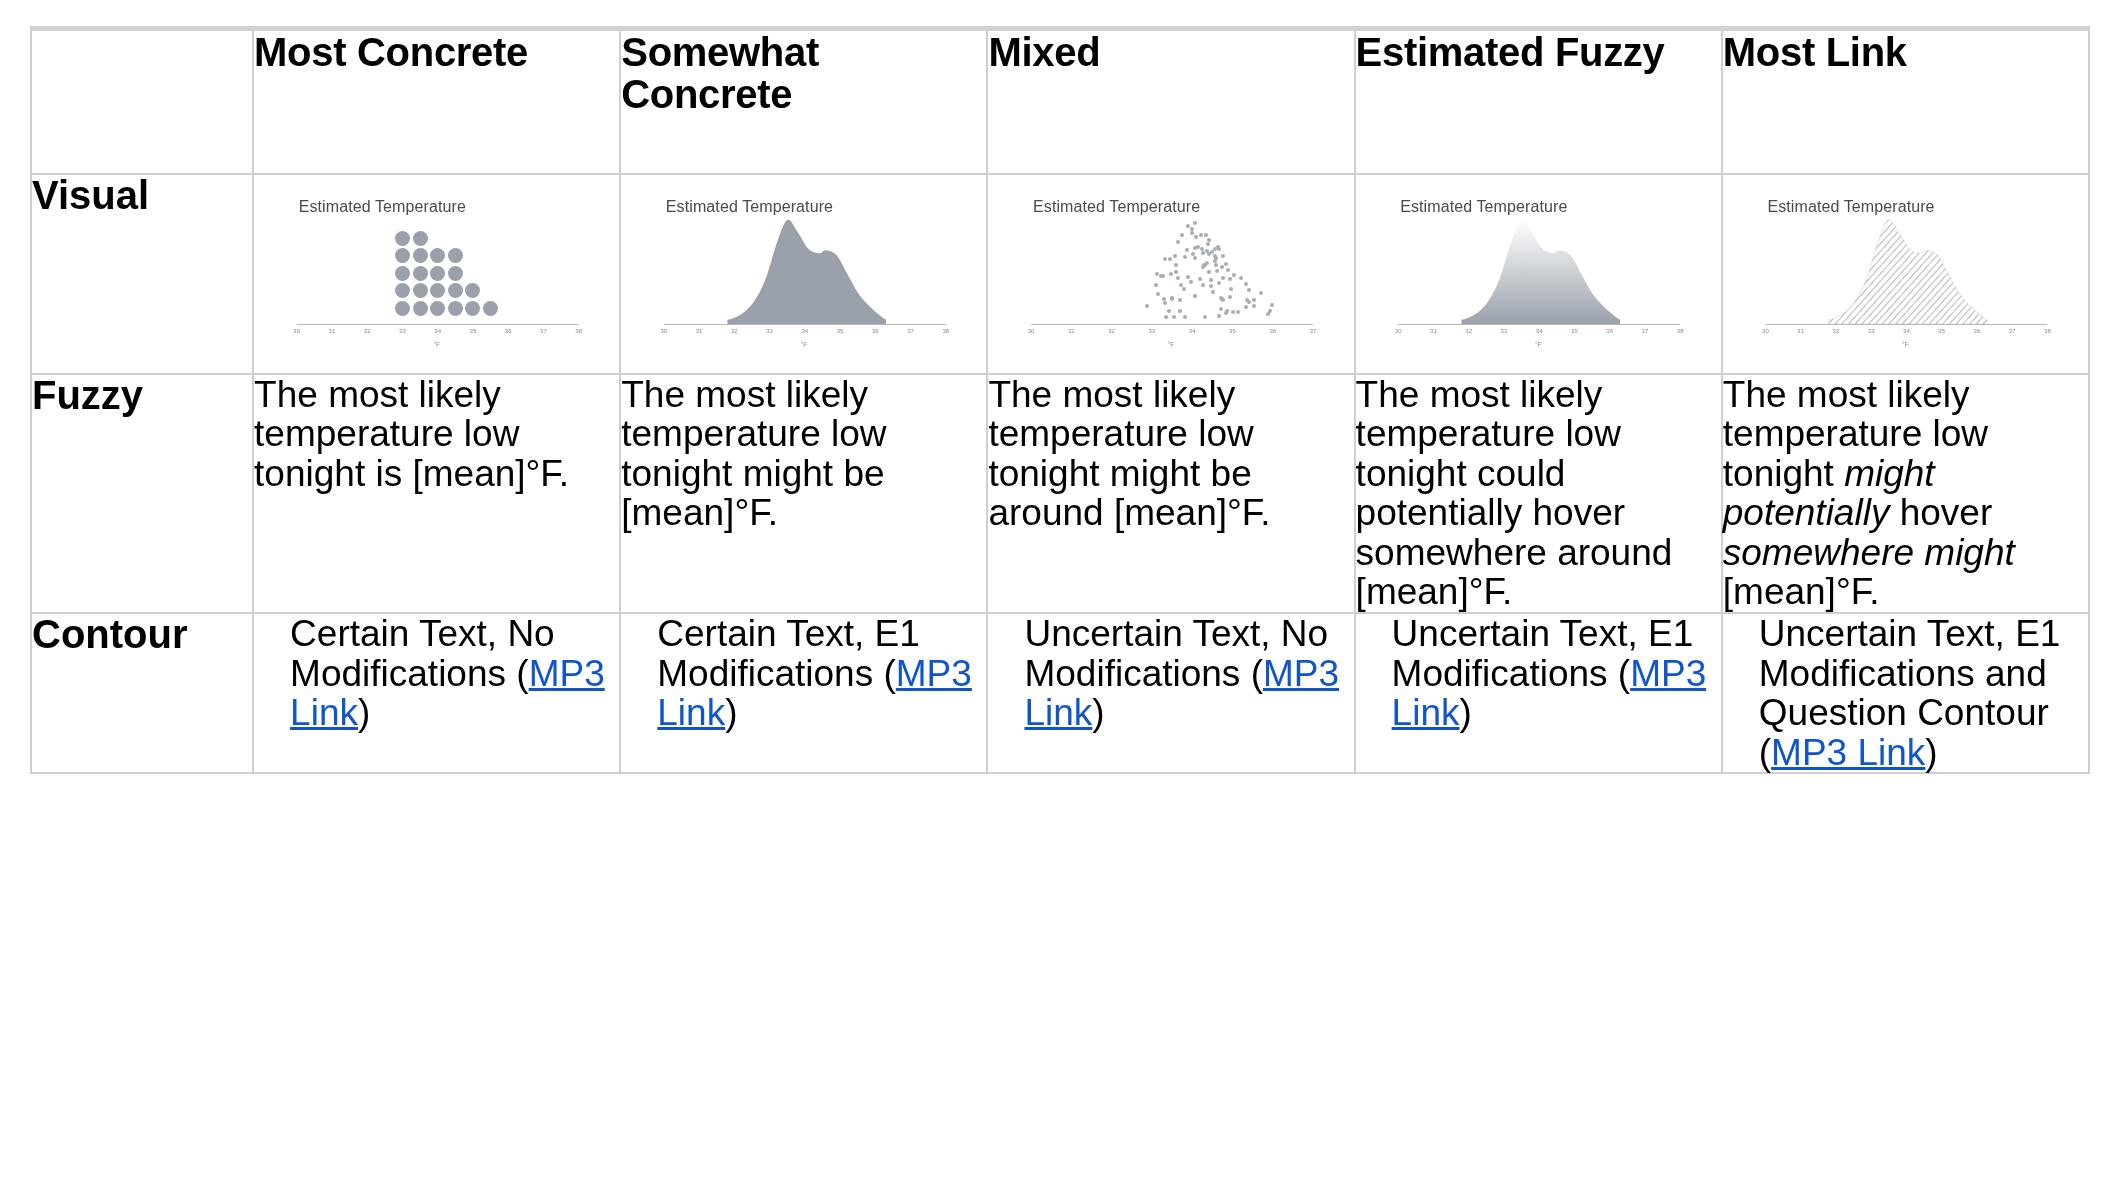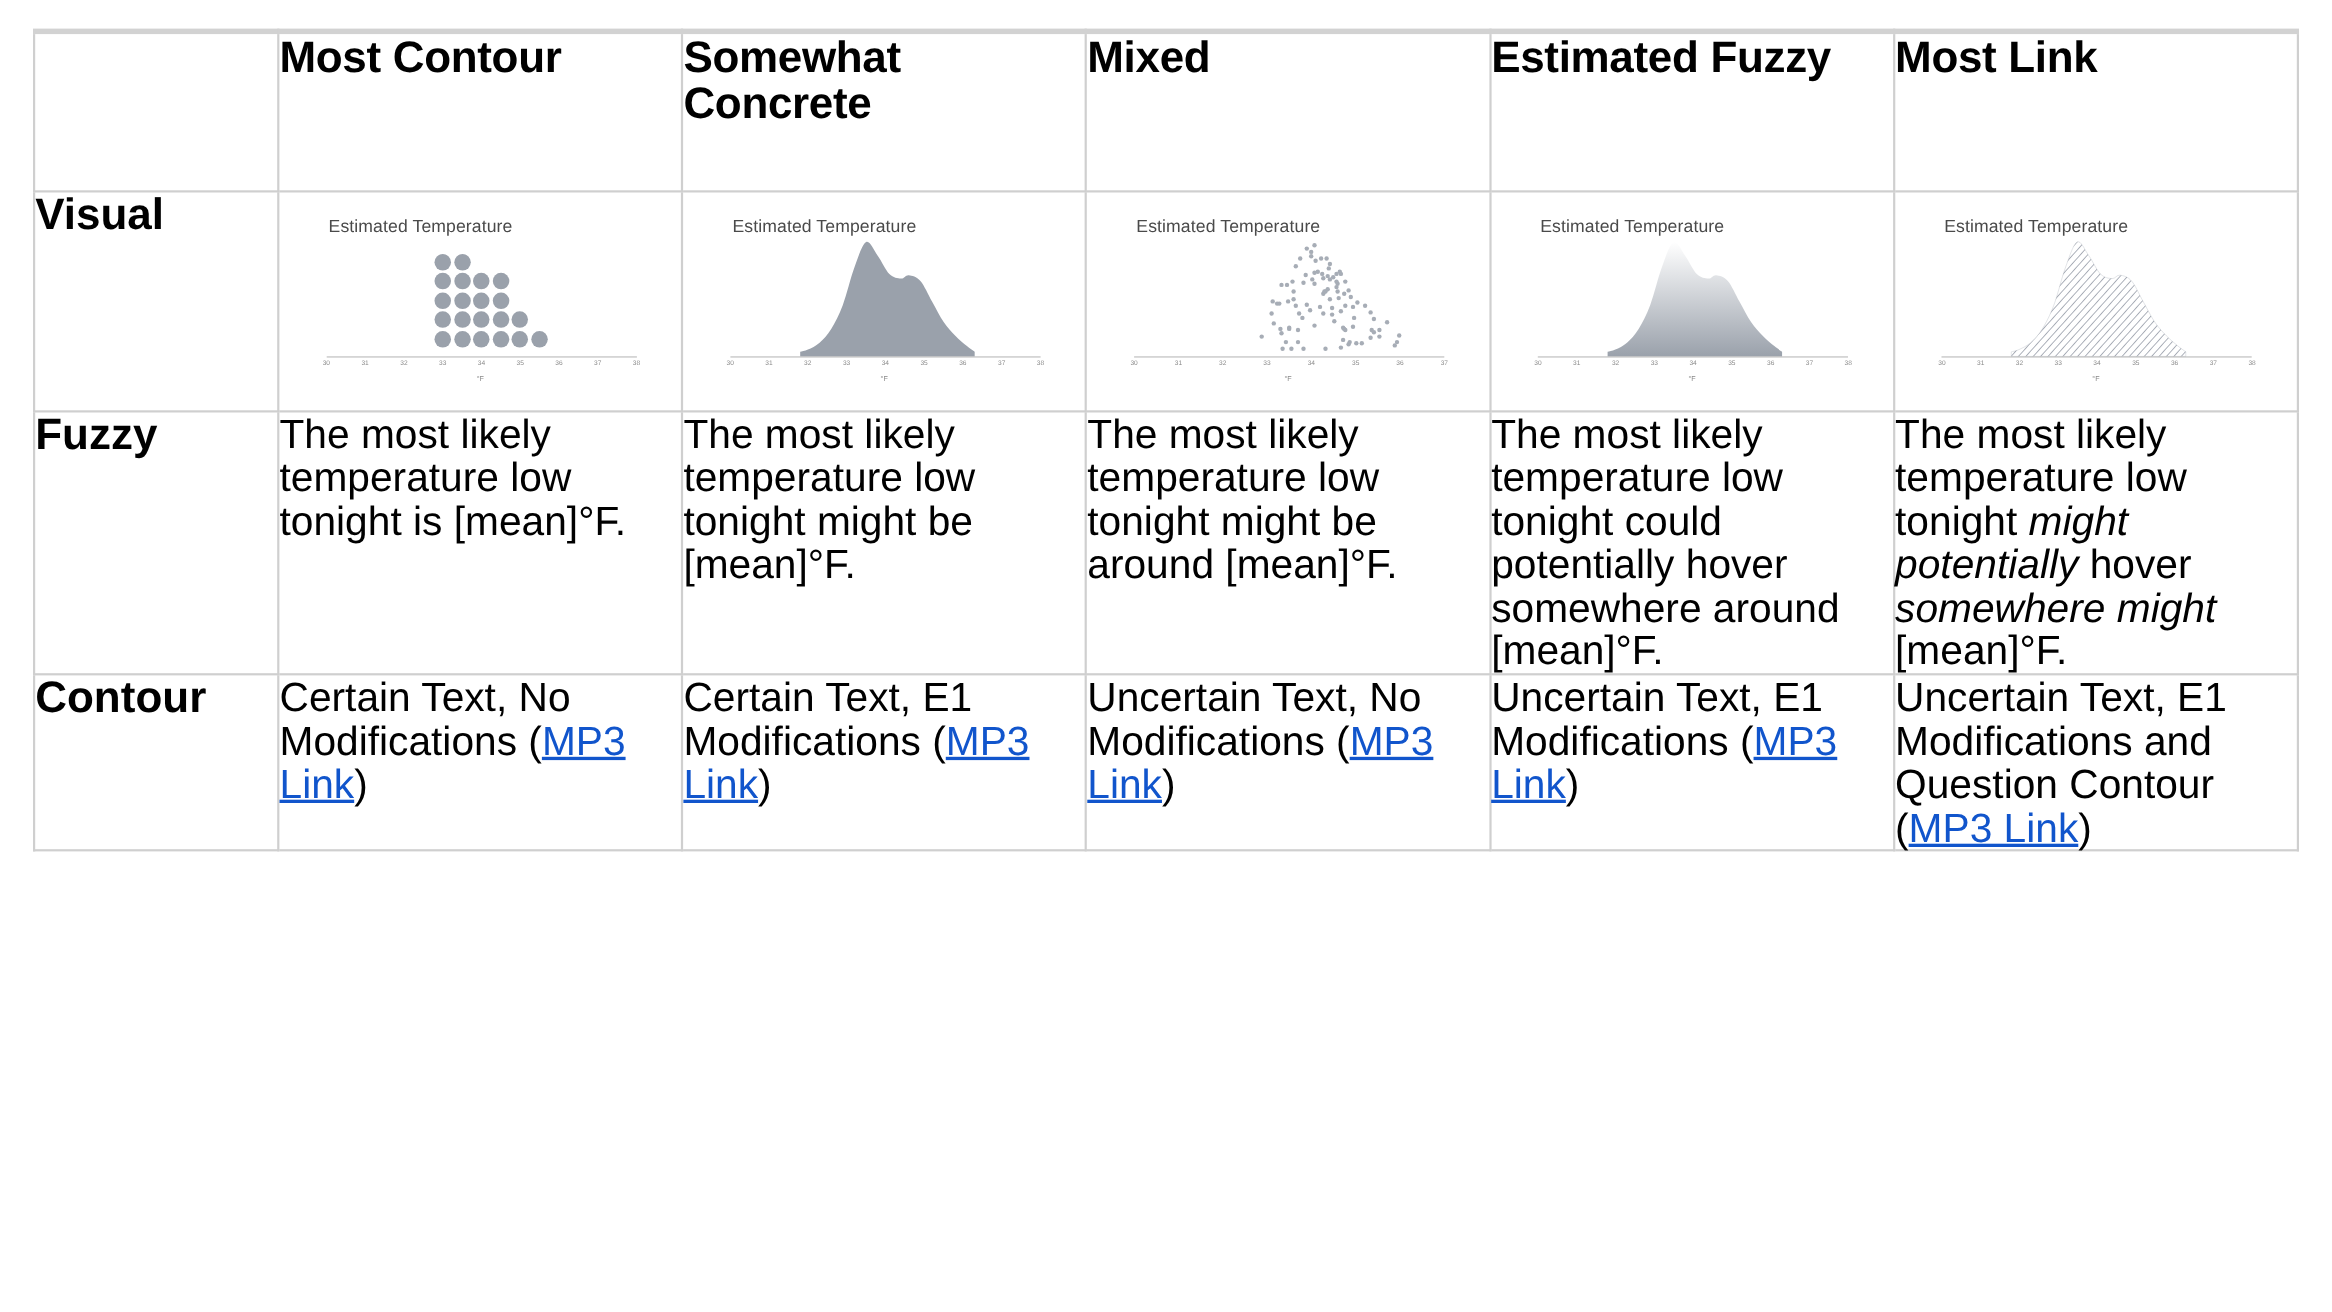--- a/index.html
+++ b/index.html
@@ -131,20 +131,21 @@
   }
   .body-text em { font-style: italic; }
 
   
   .sp-cell { padding: 16px 20px 24px 20px; }
   .sp-text {
     font-size: 37px;
     line-height: 1.07;
     color: #000000;
     word-wrap: break-word;
+    margin-left: 36px;
   }
   .mp3 {
     color: #1155cc;
     text-decoration: underline;
     cursor: pointer;
   }
 </style>
 </head>
 <body>
 
@@ -156,21 +157,21 @@
         <col class="c-data">
       <col class="c-data">
         <col class="c-data">
         <col class="c-data">
     </colgroup>
     <tbody>
 
       <tr>
         <td class="hdr-blank"></td>
         <td class="hdr-cell">
-          <div class="hdr-text">Most Contour</div>
+          <div class="hdr-text">Most Concrete</div>
         </td>
         <td class="hdr-cell">
           <div class="hdr-text">Somewhat Concrete</div>
         </td>
         <td class="hdr-cell">
           <div class="hdr-text">Mixed</div>
         </td>
         <td class="hdr-cell">
           <div class="hdr-text">Estimated Fuzzy</div>
         </td>

